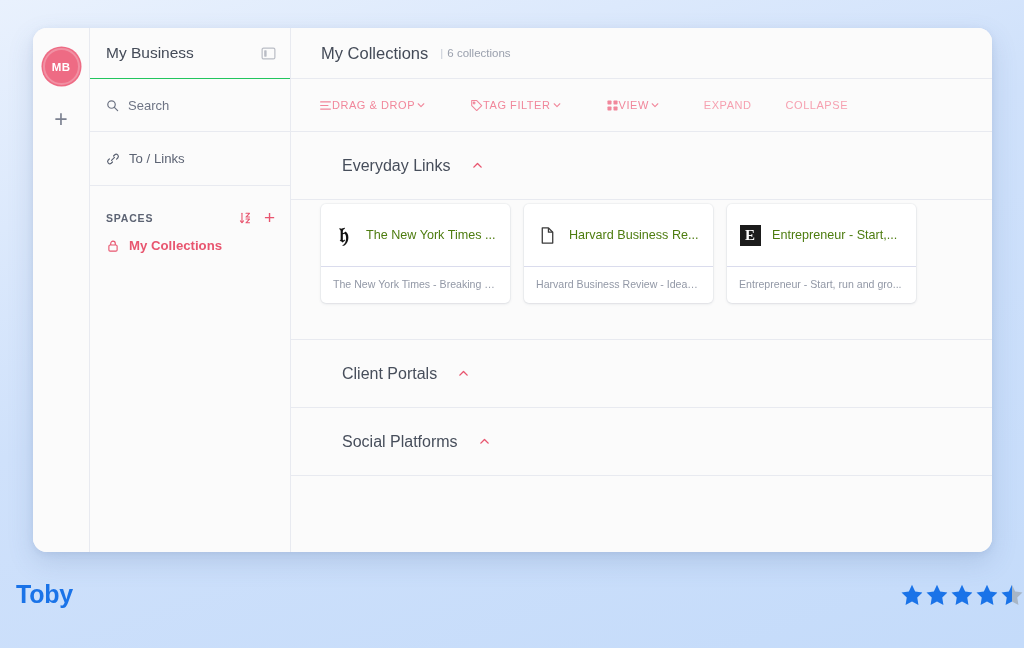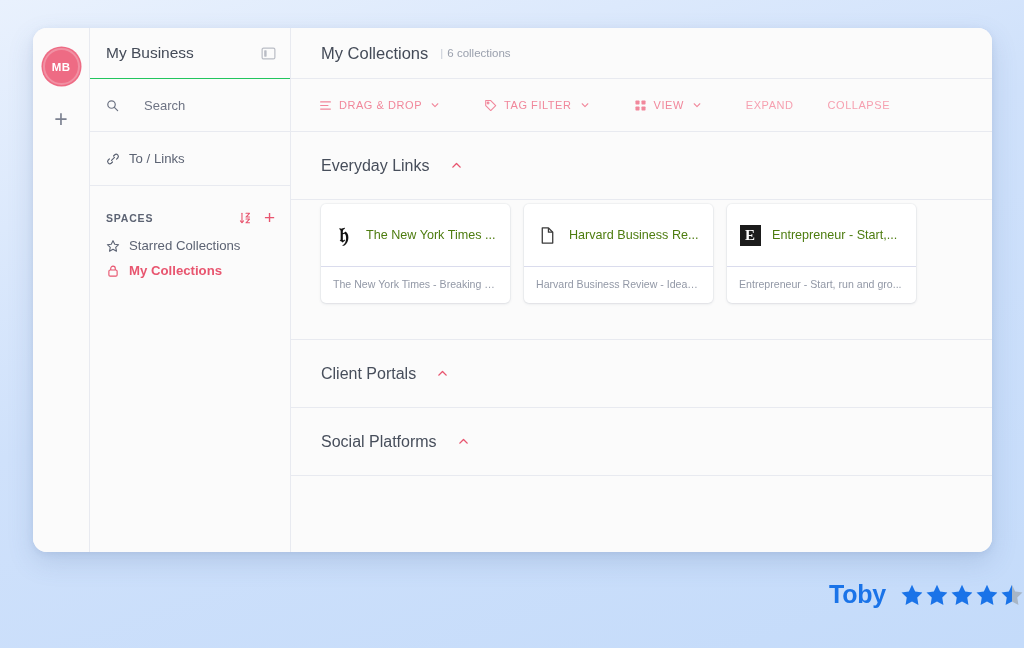--- a/index.html
+++ b/index.html
@@ -84,21 +84,20 @@
   }
   .panel-icon { width: 15px; height: 15px; opacity: .55; cursor: pointer; display:block; }
 
   .side-search {
     height: 53px;
     display: flex; align-items: center;
     padding: 0 16px;
     border-bottom: 1px solid #e8eaf0;
     gap: 9px;
     cursor: text;
-    justify-content: space-between;
   }
   .side-search input {
     border: none; outline: none; background: transparent;
     font-family: inherit; font-size: 13px; color: #5e6575;
     width: 130px;
   }
   .side-search input::placeholder { color: #6e7484; }
 
   .side-group {
     padding: 14px 0 14px 0;
@@ -142,21 +141,21 @@
   .main-head .h-count { font-size: 11.5px; color: #9aa0ad; }
   .main-head .h-count .bar { color: #c6cbd6; margin-right: 4px; }
 
   .toolbar {
     height: 53px;
     display: flex; align-items: center;
     padding: 0 24px 0 28px;
     border-bottom: 1px solid #e8eaf0;
   }
   .tb-btn {
-    display: flex; align-items: center; gap: 7px;
+    display: flex; align-items: center; 
     color: #f1879b;
     font-size: 11px;
     letter-spacing: 0.55px;
     cursor: pointer;
     margin-right: 44px;
   }
   .tb-btn svg { display: block; }
   .tb-btn .cv { margin-left: 1px; }
   .tb-link {
     color: #f6a0b0;
@@ -169,20 +168,21 @@
   .content { flex: 1; overflow: hidden; }
 
   .collection {
     border-bottom: 1px solid #e8eaf0;
     padding: 0 30px;
   }
   .coll-head {
     display: flex; align-items: center; gap: 20px;
     height: 67px;
     cursor: pointer;
+    margin-left: 21px;
   }
   .coll-head .name { font-size: 16px; color: #474e5b; }
   .caret { display:block; }
 
   .cards {
     display: flex;
     gap: 14px;
     padding: 4px 0 36px 0;
   }
   .card {
@@ -217,22 +217,22 @@
     width: 21px; height: 21px; background: #1b1b1b; color: #fff;
     font-family: "Liberation Serif", serif; font-weight: bold; font-size: 15px;
     display:flex; align-items:center; justify-content:center; line-height:1;
   }
 
   
   #footer {
     position: absolute;
     left: 0; right: 0;
     top: 580px;
-    display: flex; align-items: center; justify-content: flex-end;
-    gap: 14px;
+    display: flex; align-items: center; justify-content: space-between;
+    gap: 1px;
     padding-left: 16px;
   }
   #footer .brand {
     font-size: 25px;
     font-weight: bold;
     color: #1a73e8;
     letter-spacing: -0.2px;
   }
   .stars { display: flex; align-items: center; gap: 1px; }
 </style>
@@ -288,28 +288,20 @@
           <svg width="14" height="14" viewBox="0 0 16 16" fill="none" stroke="#e8556f" stroke-width="1.25" stroke-linecap="round" stroke-linejoin="round">
             <path d="M3.4 2.6v10.4"></path>
               <path d="M1.6 11.2 3.4 13.2 5.2 11.2"></path>
             <path d="M8 2.6h4l-4 4.3h4"></path>
             <path d="M8 9.2h4l-4 4.3h4"></path>
           </svg>
         </span>
         <span class="act plus">+</span>
       </div>
 
-      <div class="side-item">
-        <span class="ic">
-          <svg width="14" height="14" viewBox="0 0 16 16" fill="none" stroke="#5c6373" stroke-width="1.25" stroke-linejoin="round">
-            <path d="M8 1.9 10 6l4.4.5-3.3 3 .9 4.4L8 11.8 4 13.9l.9-4.4-3.3-3L6 6z"></path>
-          </svg>
-        </span>
-        <span>Starred Collections</span>
-      </div>
 
       <div class="side-item active">
         <span class="ic">
           <svg width="14" height="14" viewBox="0 0 16 16" fill="none" stroke="#e8556f" stroke-width="1.3" stroke-linejoin="round">
             <rect x="3.3" y="6.9" width="9.4" height="7" rx="1.4"></rect>
             <path d="M5.4 6.9V5.1a2.6 2.6 0 0 1 5.2 0v1.8"></path>
           </svg>
         </span>
         <span>My Collections</span>
       </div>

